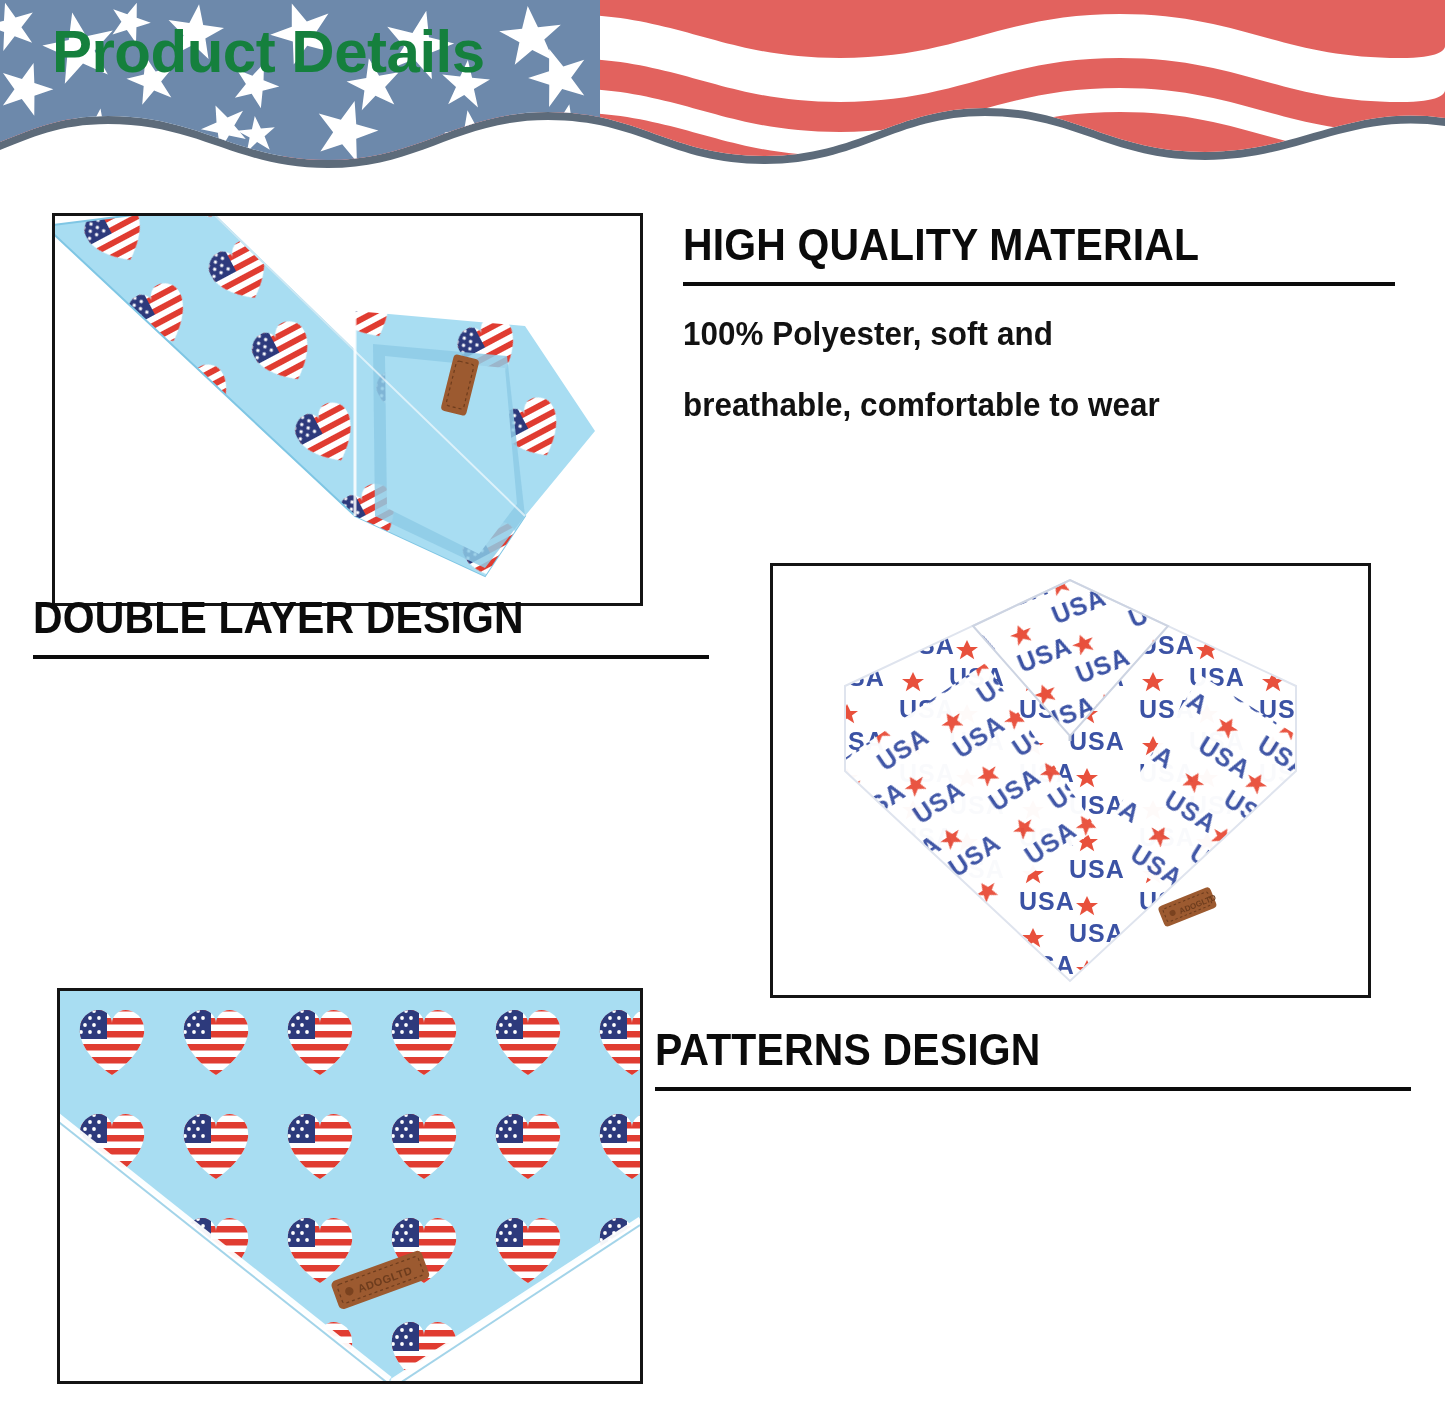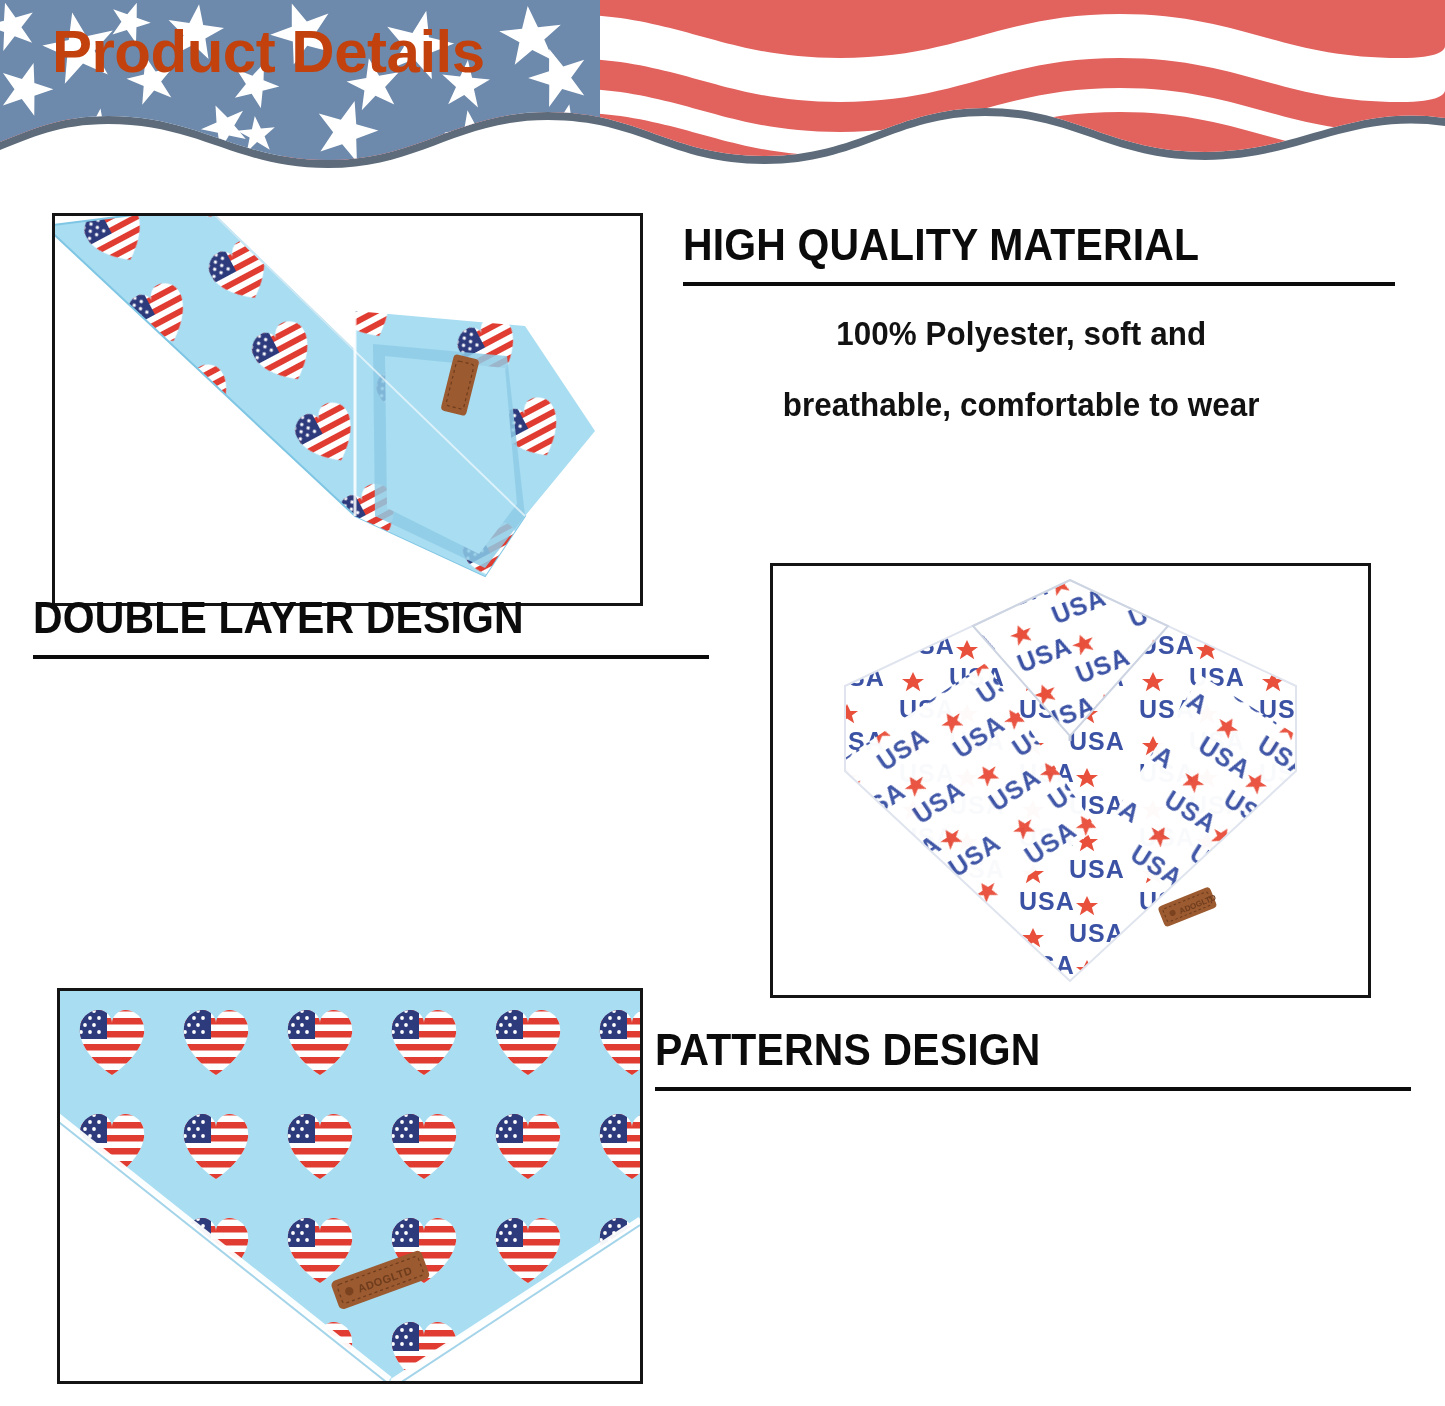--- a/index.html
+++ b/index.html
@@ -3,40 +3,40 @@
 <meta charset="utf-8">
 <style>
   html,body{margin:0;padding:0;background:#ffffff;}
   body{width:1445px;height:1406px;position:relative;overflow:hidden;
        font-family:"Liberation Sans","DejaVu Sans",sans-serif;}
 
   
   #banner{position:absolute;left:0;top:0;width:1445px;height:178px;overflow:hidden;}
   #banner svg{display:block;width:1445px;height:178px;}
   #banner-title{position:absolute;left:52px;top:17px;
-      font-size:60px;font-weight:700;color:#c2410c;letter-spacing:-0.5px;
+      font-size:60px;font-weight:700;color:#15803d;letter-spacing:-0.5px;
       font-family:"Liberation Sans","DejaVu Sans",sans-serif;white-space:nowrap;}
 
   
   .photo-frame{position:absolute;border:3px solid #141414;background:#ffffff;overflow:hidden;}
   #frame-folded{left:52px;  top:213px;  width:585px; height:387px;}
   #frame-usa{   left:770px; top:563px;  width:595px; height:429px;}
   #frame-flat{  left:57px;  top:988px;  width:580px; height:390px;}
   .photo-inner{position:absolute;inset:0;overflow:hidden;}
 
   
   .block{position:absolute;}
   .block h2{margin:0;font-size:44px;line-height:1.04;font-weight:700;color:#0b0b0b;
             letter-spacing:0.2px;white-space:nowrap;
             transform:scaleX(0.93);transform-origin:left center;}
   .rule{height:4px;background:#0b0b0b;margin-top:14px;}
   .block p{margin:0;font-size:33px;line-height:1.12;font-weight:700;color:#121212;
            letter-spacing:0.1px;white-space:nowrap;
            transform:scaleX(0.95);transform-origin:left center;}
-  .block .body{margin-top:30px;display:flex;flex-direction:column;text-align:center;}
+  .block .body{margin-top:30px;display:flex;flex-direction:column;}
   .block .body p{margin-bottom:34px;}
   .block .body p:last-child{margin-bottom:0;}
 
   #blk-material{left:683px;top:222px;width:712px;}
   #blk-double{  left:33px; top:595px;width:676px;}
   #blk-patterns{left:655px;top:1027px;width:756px;}
   #blk-double .body p{margin-bottom:27px;}
 </style>
 </head>
 <body>

